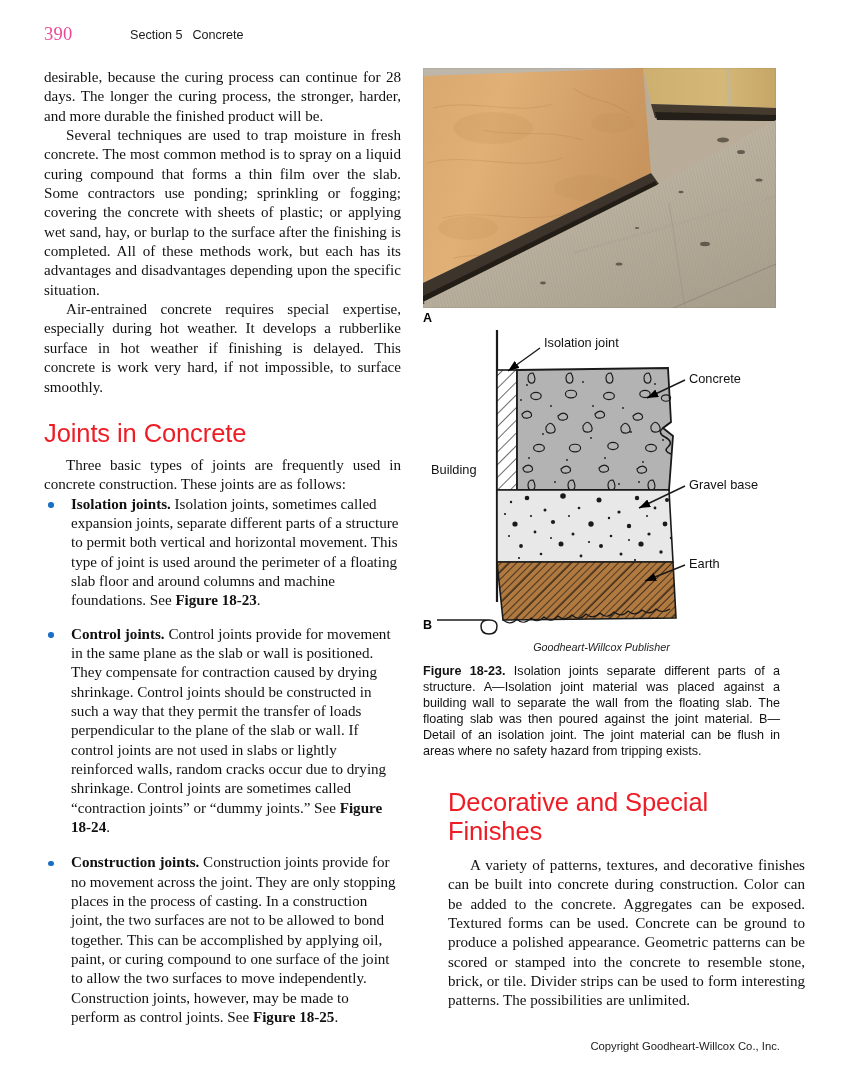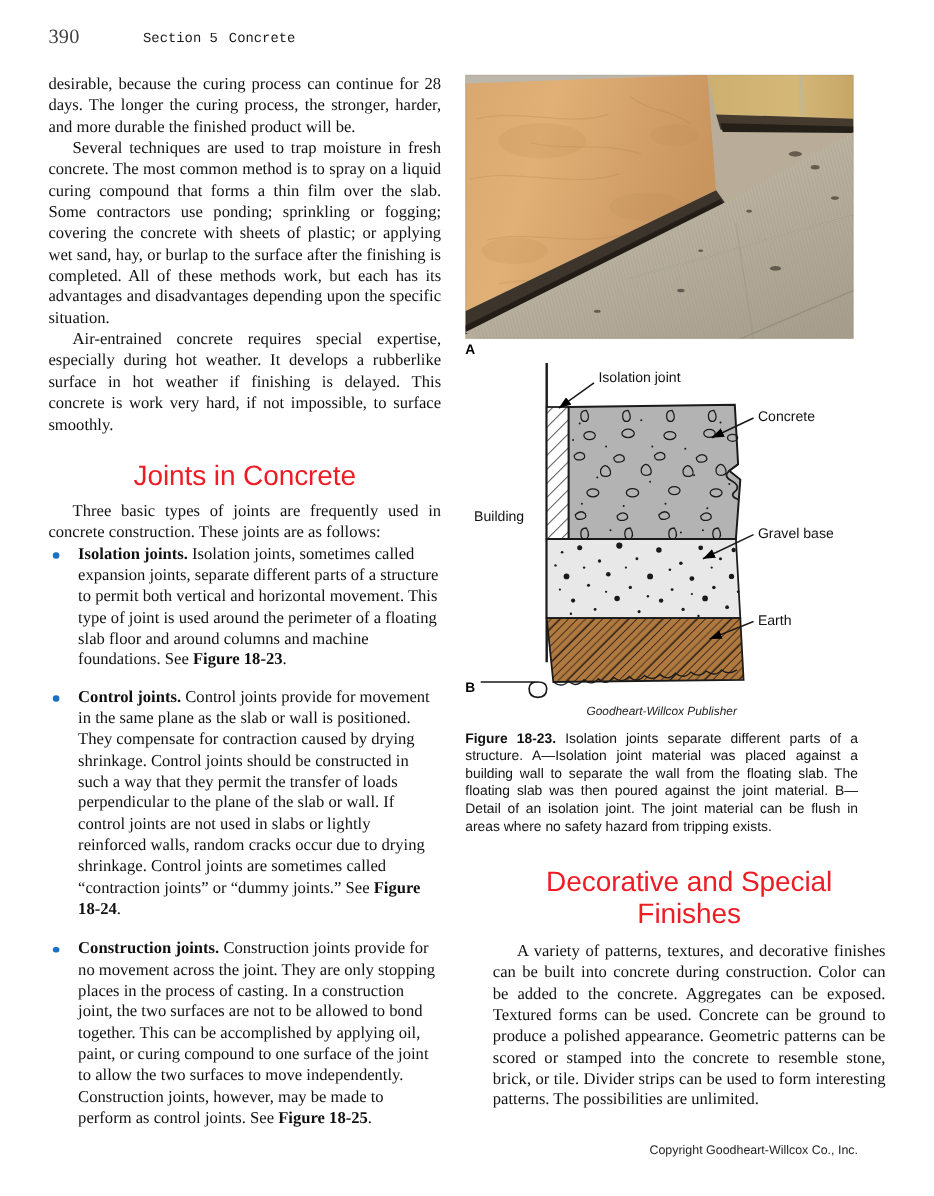--- a/index.html
+++ b/index.html
@@ -24,27 +24,27 @@
     width: 740px;
     height: 26px;
   }
   .runhead .folio {
     position: absolute;
     left: 0;
     top: 0;
     font-family: "Liberation Serif", serif;
     font-size: 18.5px;
     letter-spacing: 0.2px;
-    color: #404040;
+    color: #ec4899;
   }
   .runhead .secline {
     position: absolute;
     left: 86px;
     top: 4px;
-    font-family: Liberation Mono, monospace;
+    font-family: Liberation Sans, sans-serif;
     font-size: 12.6px;
     color: #1a1a1a;
   }
   .runhead .secline .sp { display: inline-block; width: 10px; }
 
   
   .col {
     position: absolute;
     top: 68px;
   }
@@ -62,21 +62,20 @@
   p.body.indent { text-indent: 22px; }
 
   h2.redhead {
     margin: 0;
     font-family: "Liberation Sans", sans-serif;
     font-weight: normal;
     color: #ee1c25;
     font-size: 25.5px;
     line-height: 29px;
     letter-spacing: -0.1px;
-    text-align: center;
   }
 
   ul.joints {
     margin: 0;
     padding: 0;
     list-style: none;
   }
   ul.joints > li {
     position: relative;
     padding-left: 27px;

